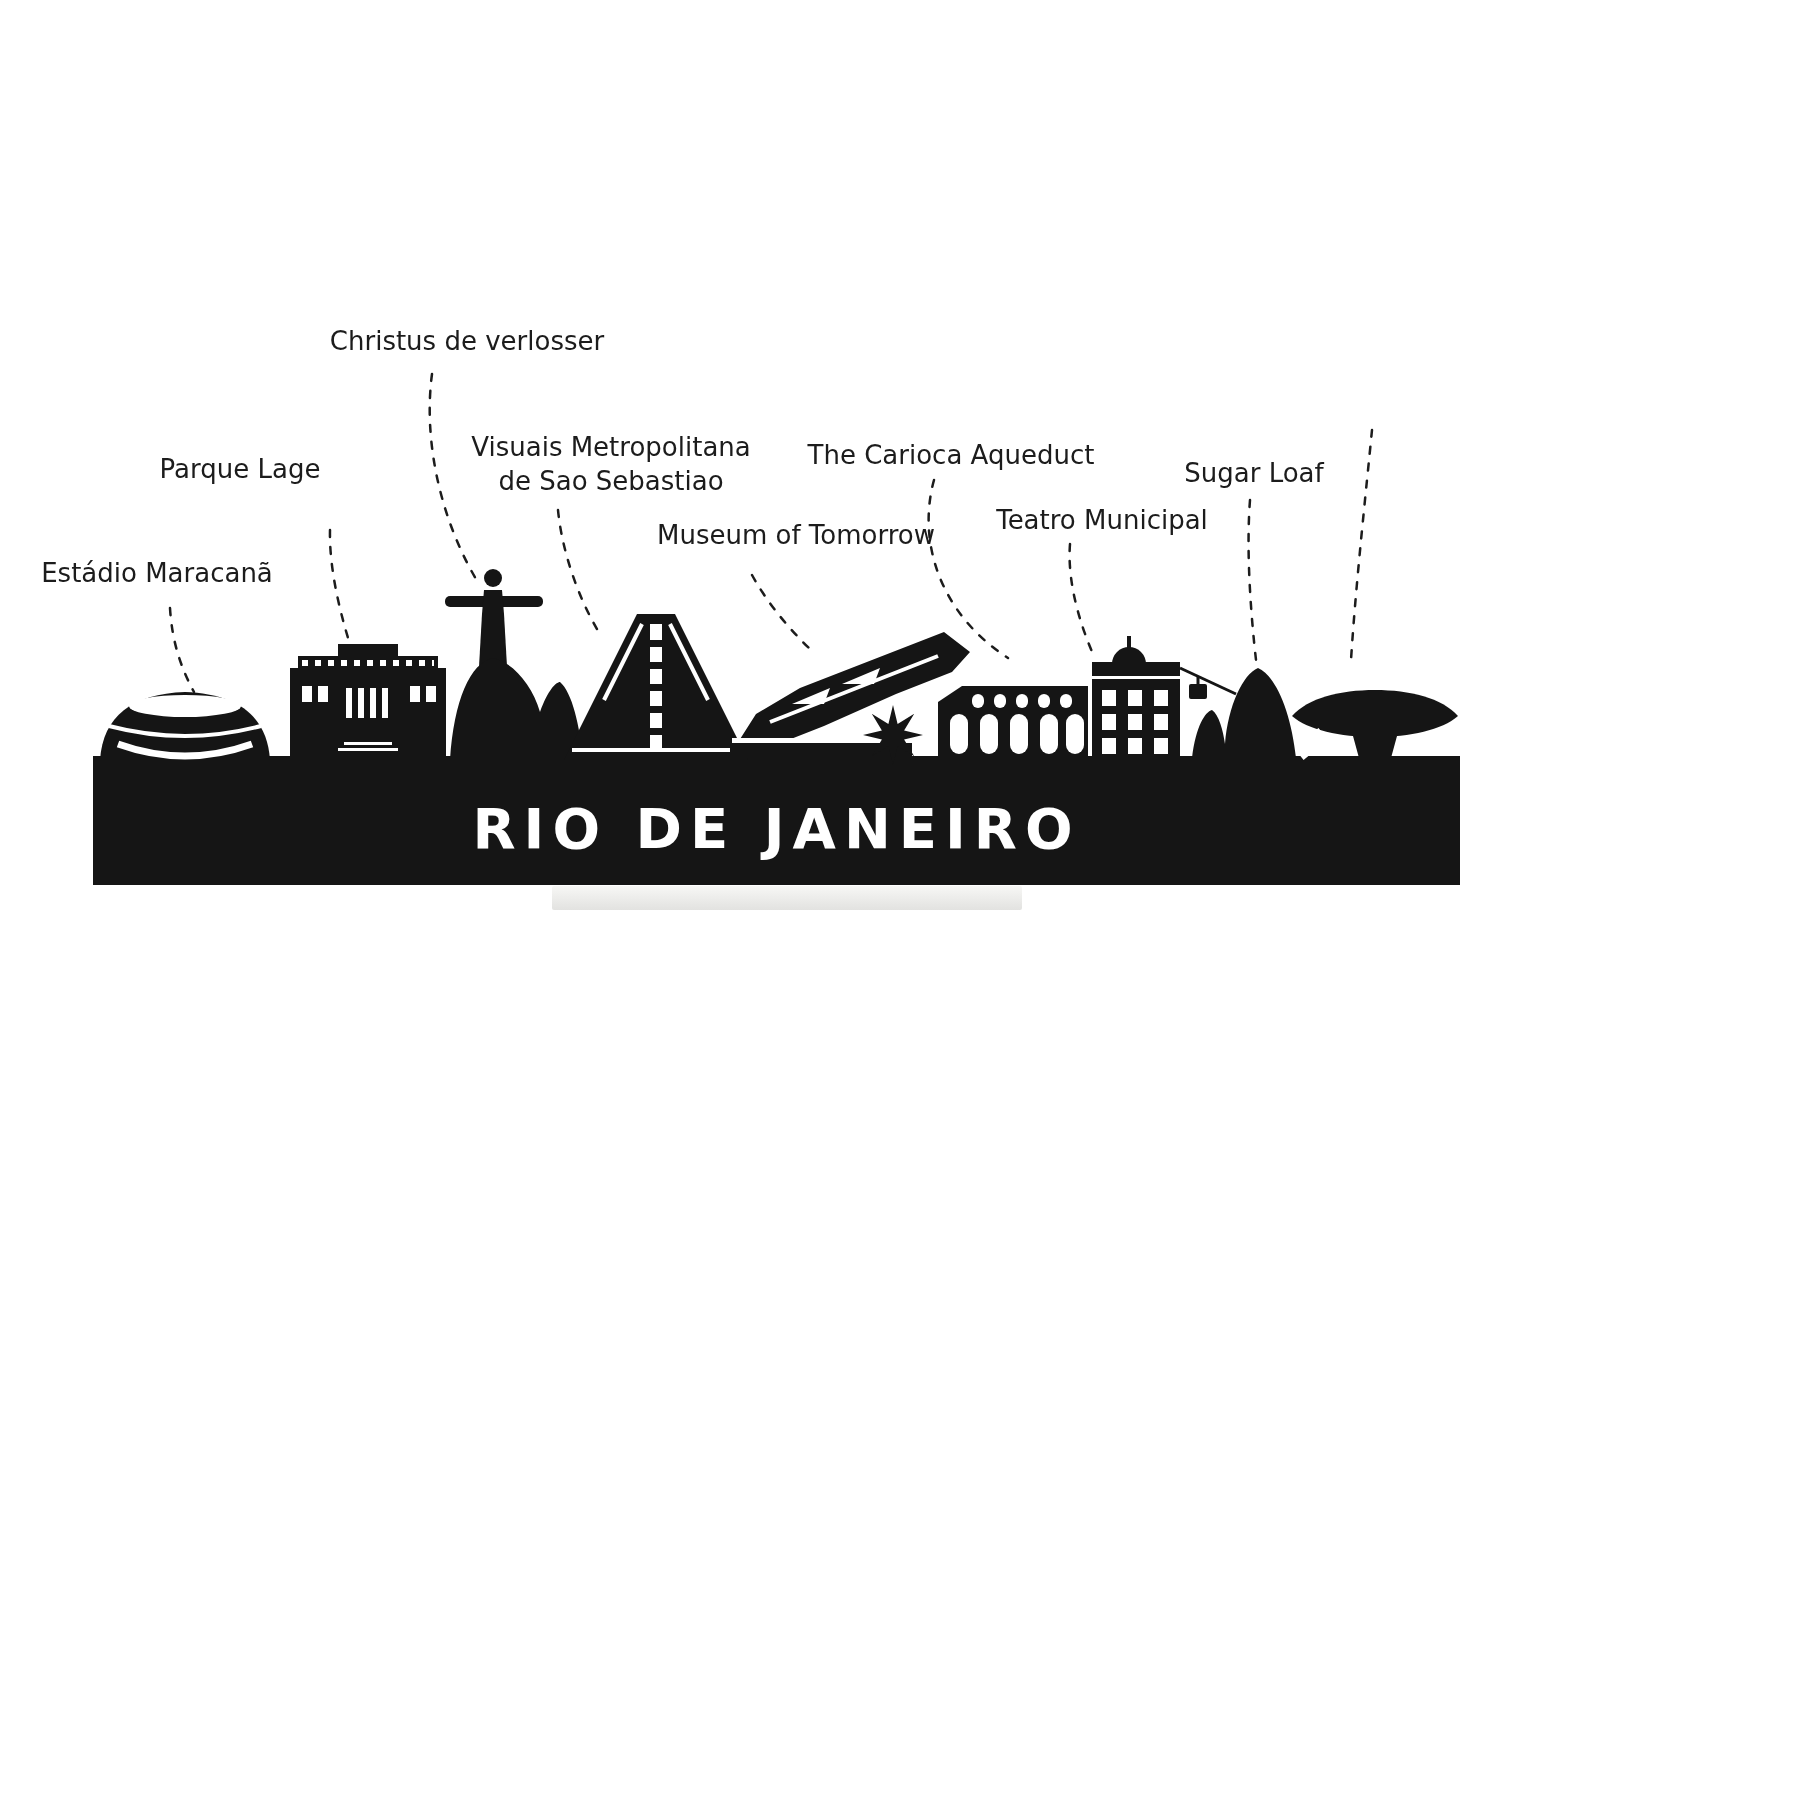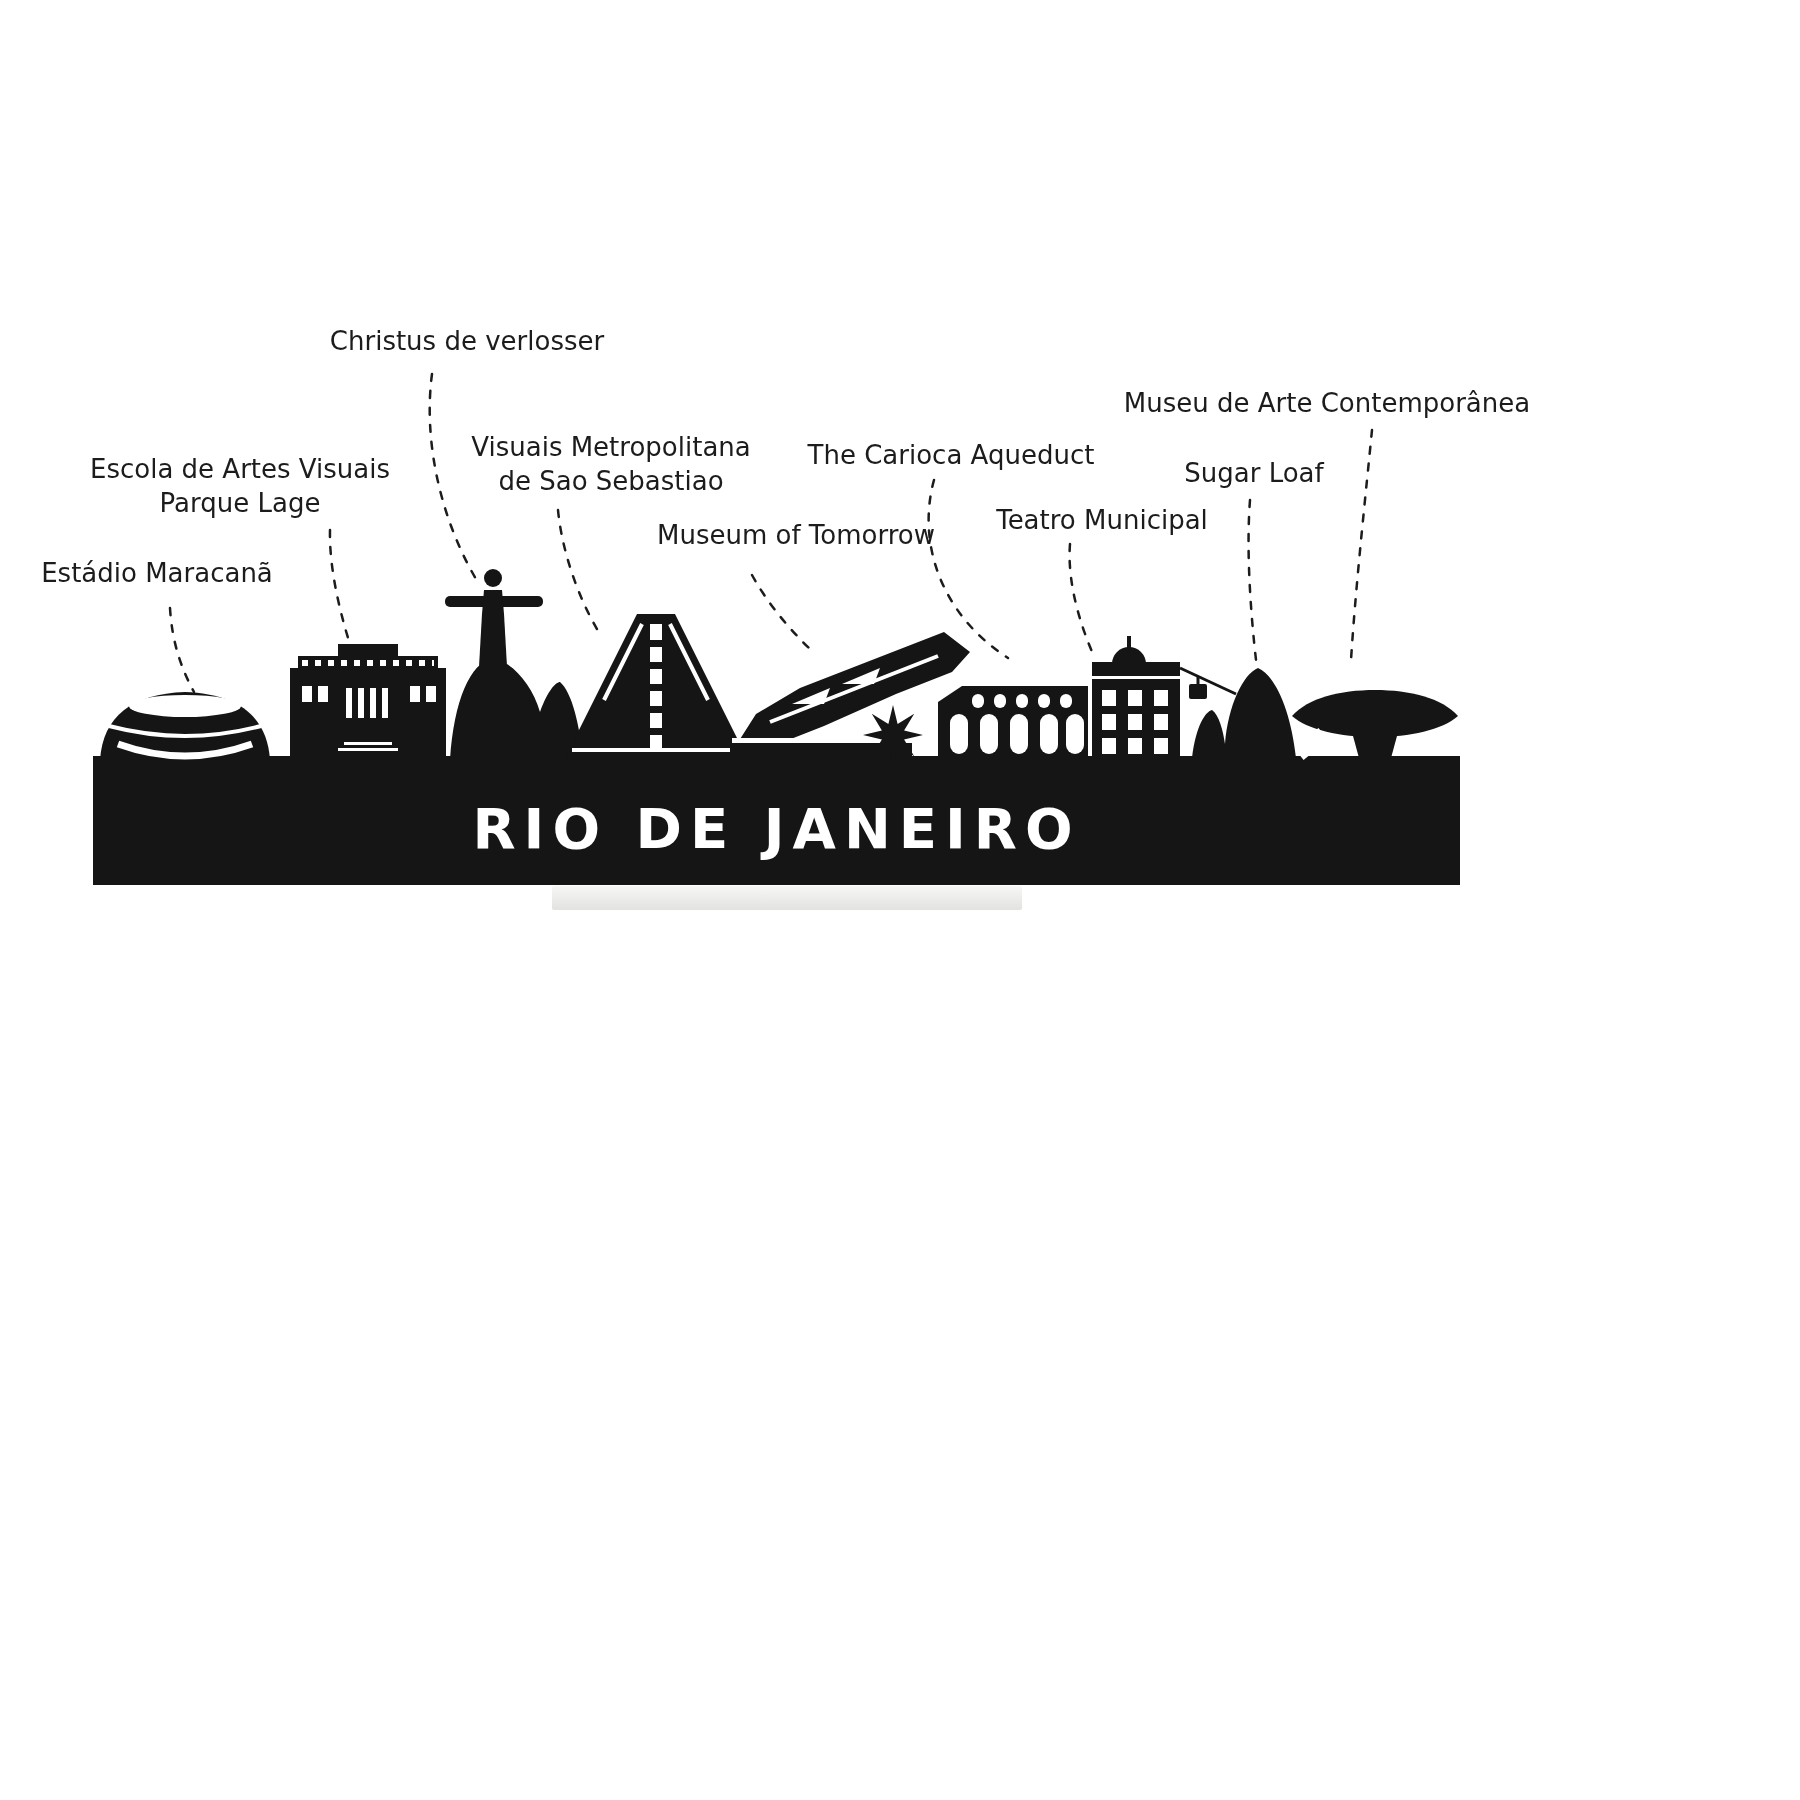--- a/index.html
+++ b/index.html
@@ -50,40 +50,38 @@
   }
 </style>
 </head>
 <body>
 
 <div class="canvas">
 
   <div class="label lbl-estadio">Estádio Maracanã</div>
 
   <div class="label lbl-escola">
-    <div>Escola de Artes Visuais</div>
     <div>Parque Lage</div>
   </div>
 
   <div class="label lbl-christus">Christus de verlosser</div>
 
   <div class="label lbl-catedral">
     <div>Visuais Metropolitana</div>
     <div>de Sao Sebastiao</div>
   </div>
 
   <div class="label lbl-museum">Museum of Tomorrow</div>
 
   <div class="label lbl-carioca">The Carioca Aqueduct</div>
 
   <div class="label lbl-teatro">Teatro Municipal</div>
 
   <div class="label lbl-sugarloaf">Sugar Loaf</div>
 
-  <div class="label lbl-mac">Museu de Arte Contemporânea</div>
 
   <svg class="skyline-svg" width="1800" height="1800" viewBox="0 0 1800 1800" xmlns="http://www.w3.org/2000/svg">
 
     <g fill="none" stroke="#1c1c1c" stroke-width="2.5" stroke-dasharray="7 10" stroke-linecap="round">
       <path d="M170,608 C172,642 181,668 194,692"></path>
       <path d="M330,530 C329,572 342,620 353,654"></path>
       <path d="M432,374 C423,442 441,522 479,584"></path>
       <path d="M558,510 C562,552 579,600 600,634"></path>
       <path d="M752,575 C768,604 790,630 813,652"></path>
       <path d="M934,480 C917,542 940,614 1008,658"></path>

